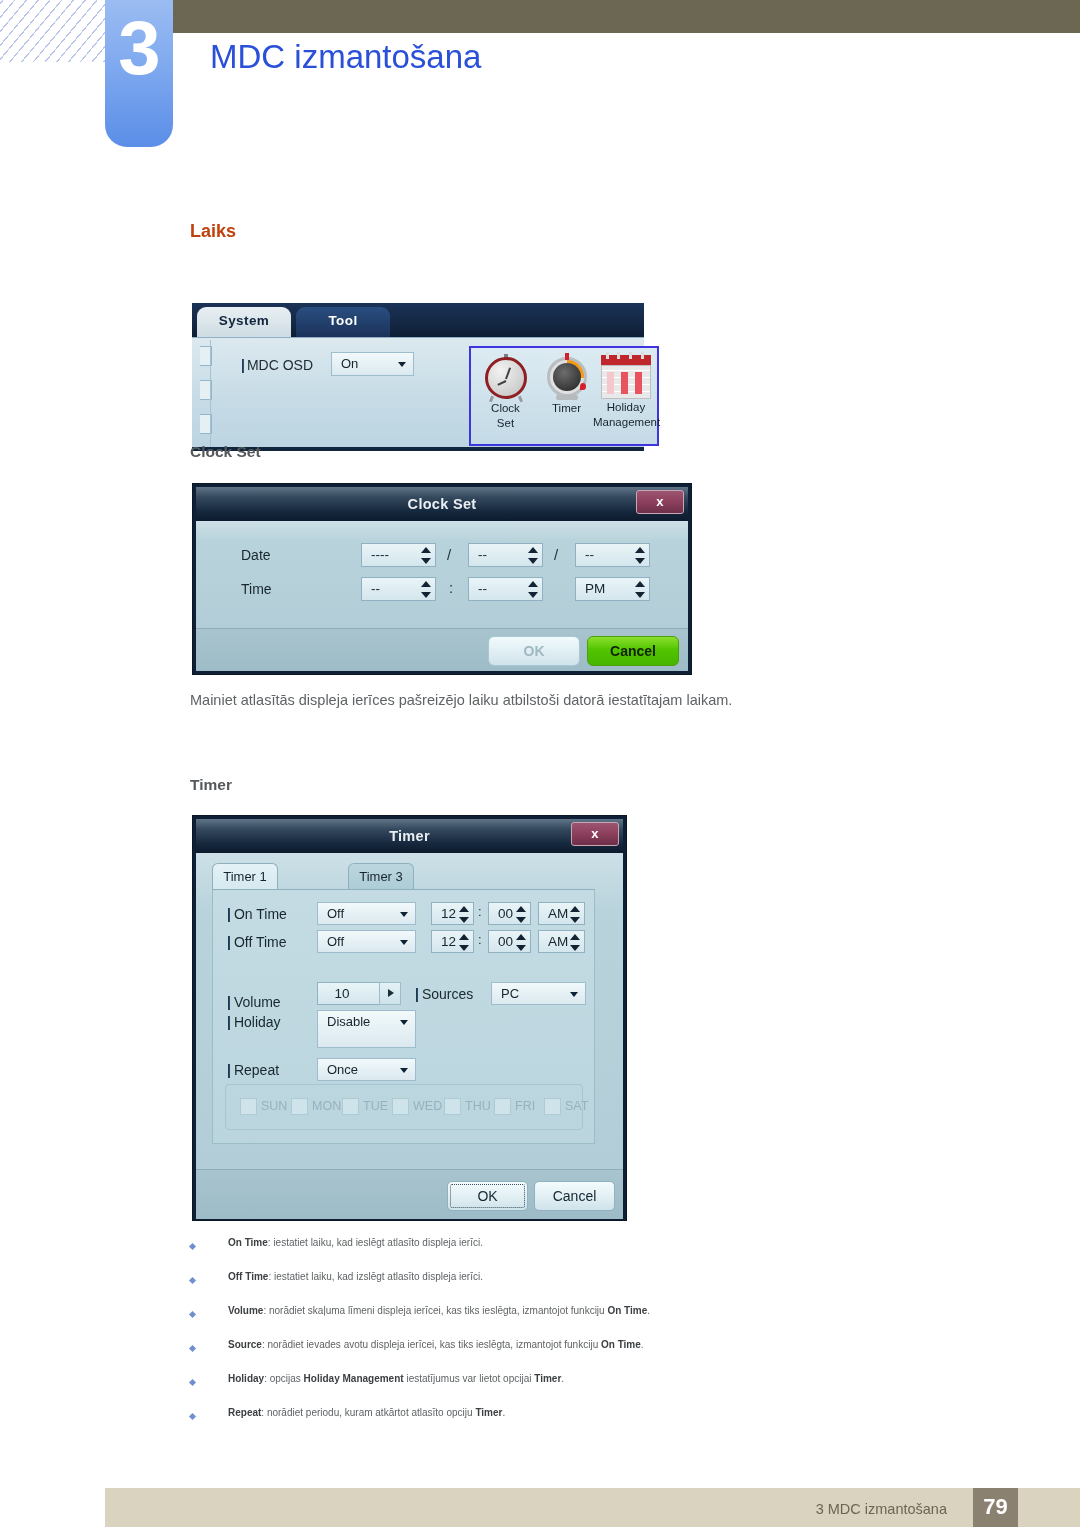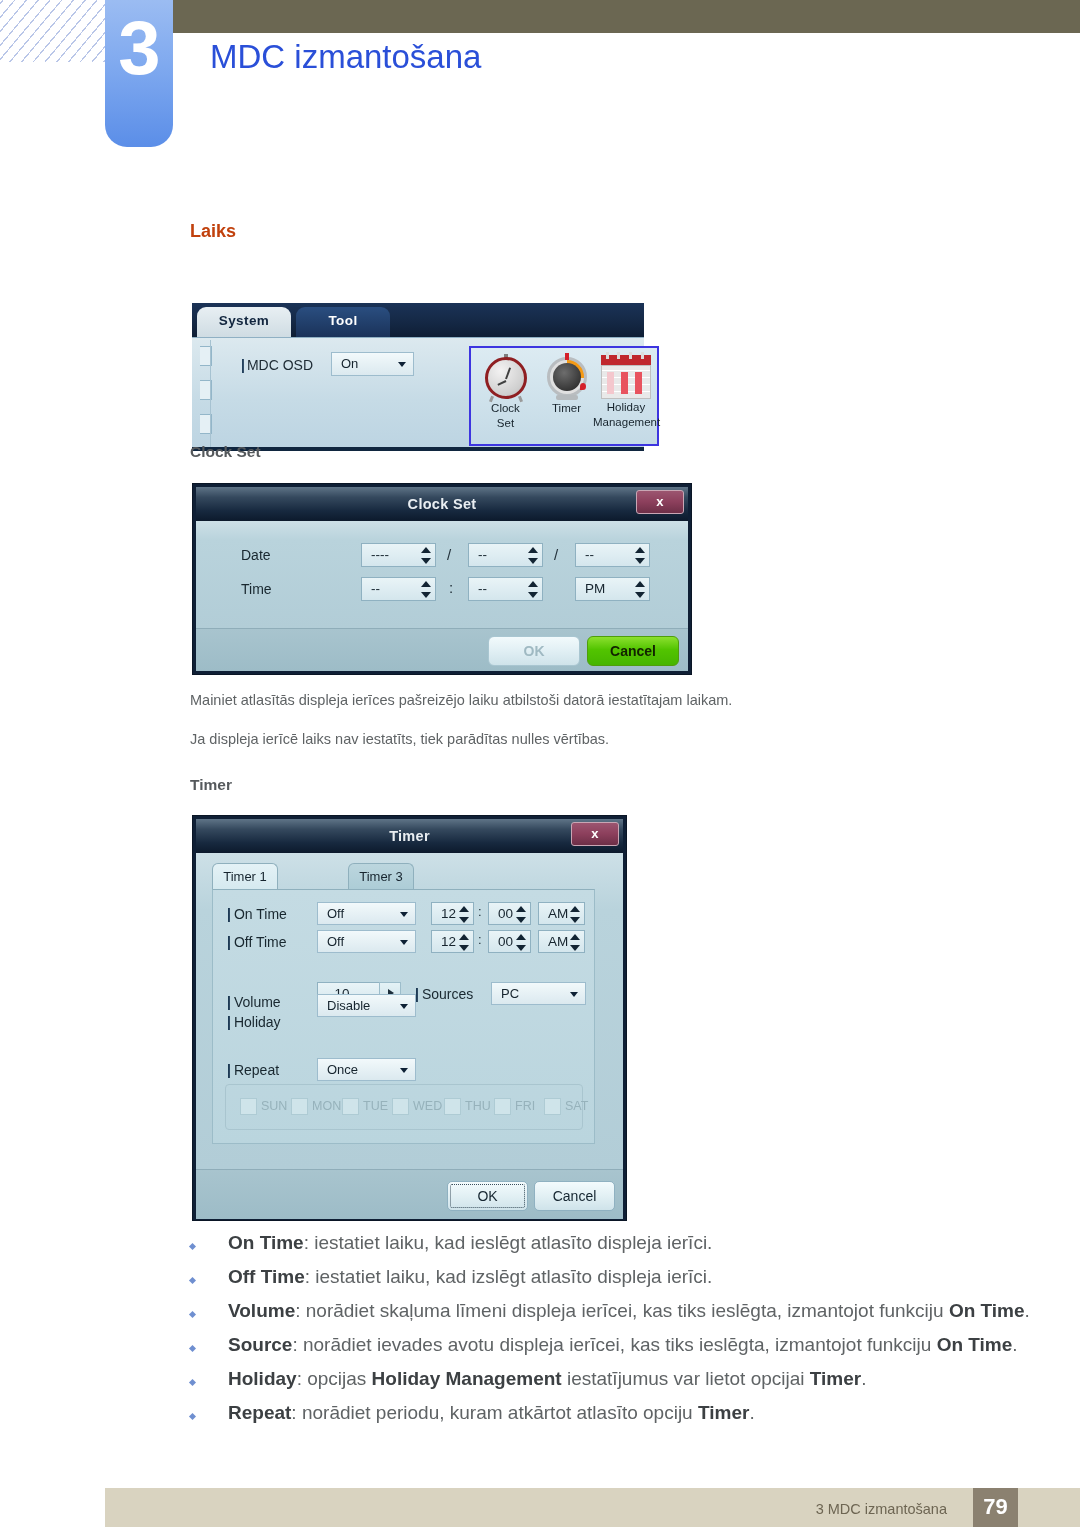--- a/index.html
+++ b/index.html
@@ -245,21 +245,21 @@
   }
 
   
   .bullets { position:absolute; left:190px; top:1232px; width:860px; }
   .bl { position:relative; height:34px; }
   .bl .dot {
     position:absolute; left:0; top:12px; width:5px; height:5px;
     background:#6f8fd0; transform:rotate(45deg);
   }
   .bl .txt {
-    position:absolute; left:38px; top:0; font-size:19px; color:#5f6365;
+    position:absolute; left:38px; top:0; font-size:10px; color:#5f6365;
     line-height:22px; white-space:nowrap;
   }
   .bl .txt b { color:#3c4043; font-weight:bold; }
 
   
   .foot-bar { position:absolute; left:105px; top:1488px; width:975px; height:39px; background:#d9d3c0; }
   .foot-txt { position:absolute; right:133px; top:1501px; font-size:14.5px; color:#6d6552; }
   .foot-num {
     position:absolute; left:973px; top:1488px; width:45px; height:39px;
     background:#8b8170; color:#ffffff; font-size:22px; font-weight:bold;
@@ -401,21 +401,20 @@
           </span>
       </div>
     </div>
     <div class="dlg-foot" style="height:43px;">
       <div class="btn btn-ok-dis" style="left:292px; top:7px; width:92px;">OK</div>
       <div class="btn btn-cancel-green" style="left:391px; top:7px; width:92px;">Cancel</div>
     </div>
   </div>
 
   <div class="para" style="left:190px; top:690px;">Mainiet atlasītās displeja ierīces pašreizējo laiku atbilstoši datorā iestatītajam laikam.</div>
-  <div class="para" style="left:190px; top:729px;">Ja displeja ierīcē laiks nav iestatīts, tiek parādītas nulles vērtības.</div>
 
   <div class="sub-head" style="left:190px; top:776px;">Timer</div>
 
   <div class="dlg" style="left:193px; top:816px; width:433px; height:404px;">
     <div class="dlg-title">
       <span>Timer</span>
       <span class="dlg-close">x</span>
     </div>
     <div class="dlg-body" style="height:316px;padding-left:24px;">
 
@@ -491,21 +490,21 @@
             <span class="tri"></span>
           </div>
 
         <div class="lbl" style="left:202px; top:96px;"><span class="bar">|</span><span>Sources</span></div>
         <div class="combo" style="left:278px; top:92px; width:95px; height:23px;">
           <span>PC</span>
           <span class="caret"></span>
         </div>
 
         <div class="lbl" style="left:14px; top:124px;"><span class="bar">|</span><span>Holiday</span></div>
-        <div class="combo" style="left:104px; top:104px; width:99px; height:23px;">
+        <div class="combo" style="left:104px; top:120px; width:99px; height:38px;">
           <span>Disable</span>
           <span class="caret"></span>
         </div>
 
         <div class="lbl" style="left:14px; top:172px;"><span class="bar">|</span><span>Repeat</span></div>
         <div class="combo" style="left:104px; top:168px; width:99px; height:23px;">
           <span>Once</span>
           <span class="caret"></span>
         </div>
 

